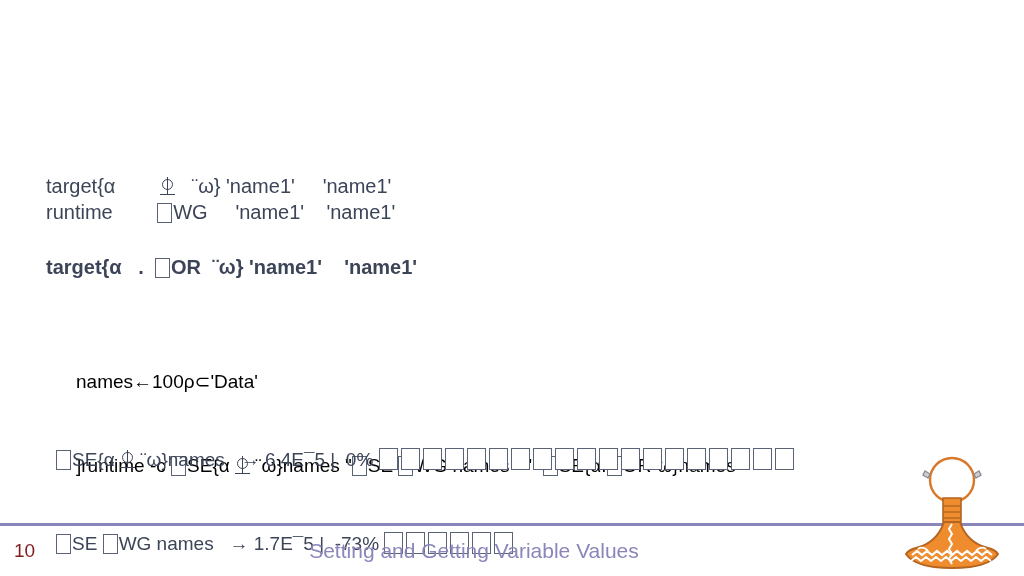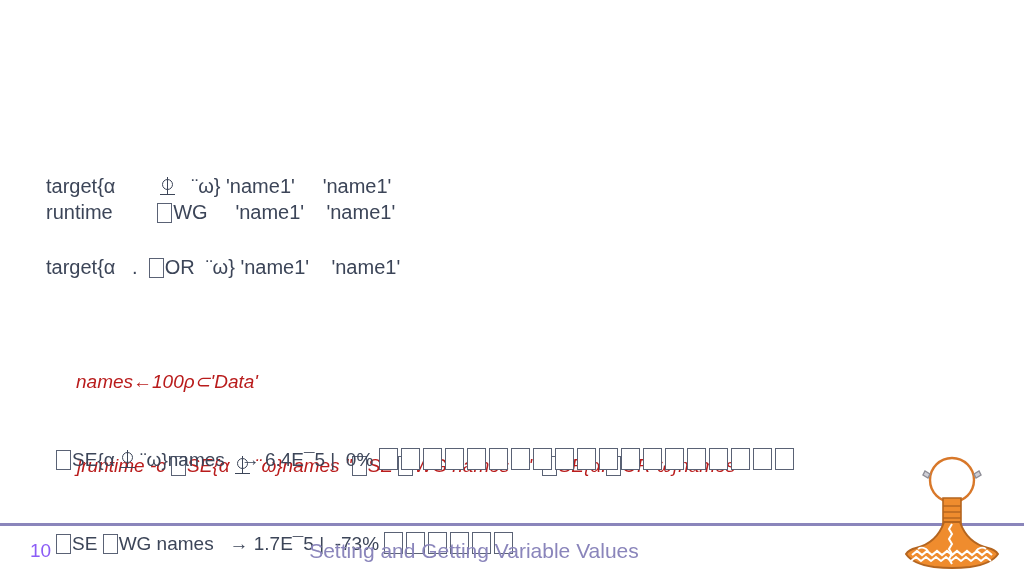--- a/index.html
+++ b/index.html
@@ -42,31 +42,30 @@
   .expr-line {
     position: absolute;
     left: 46px;
     font-size: 20px;
     color: #3c4558;
     white-space: pre;
     line-height: 1.1;
   }
   .expr-line.l1 { top: 14px; margin-top: 29px; }
   .expr-line.l2 { top: 69px; }
-  .expr-line.l3 { top: 124px; }
+  .expr-line.l3 { top: 124px; font-weight: bold; }
 
   .code-block {
     position: absolute;
     left: 76px;
     top: 180px;
     font-size: 19px;
-    color: #b91c1c;
+    color: #000000;
     line-height: 28px;
     white-space: pre;
-    font-style: italic;
   }
   .code-block .code-line { white-space: pre; }
 
   .result-block {
     position: absolute;
     left: 56px;
     top: 258px;
     font-size: 19px;
     color: #3c4558;
     line-height: 28px;
@@ -132,22 +131,21 @@
     top: 523px;
     width: 1024px;
     height: 3px;
     background: #8a85bb;
   }
   #page-number {
     position: absolute;
     left: 14px;
     top: 540px;
     font-size: 19px;
-    color: #8b5cf6;
-    margin-left: 16px;
+    color: #7f1d1d;
   }
   #footer-title {
     position: absolute;
     left: 0;
     top: 539px;
     width: 948px;
     text-align: center;
     font-size: 21px;
     color: #8a85bb;
   }

